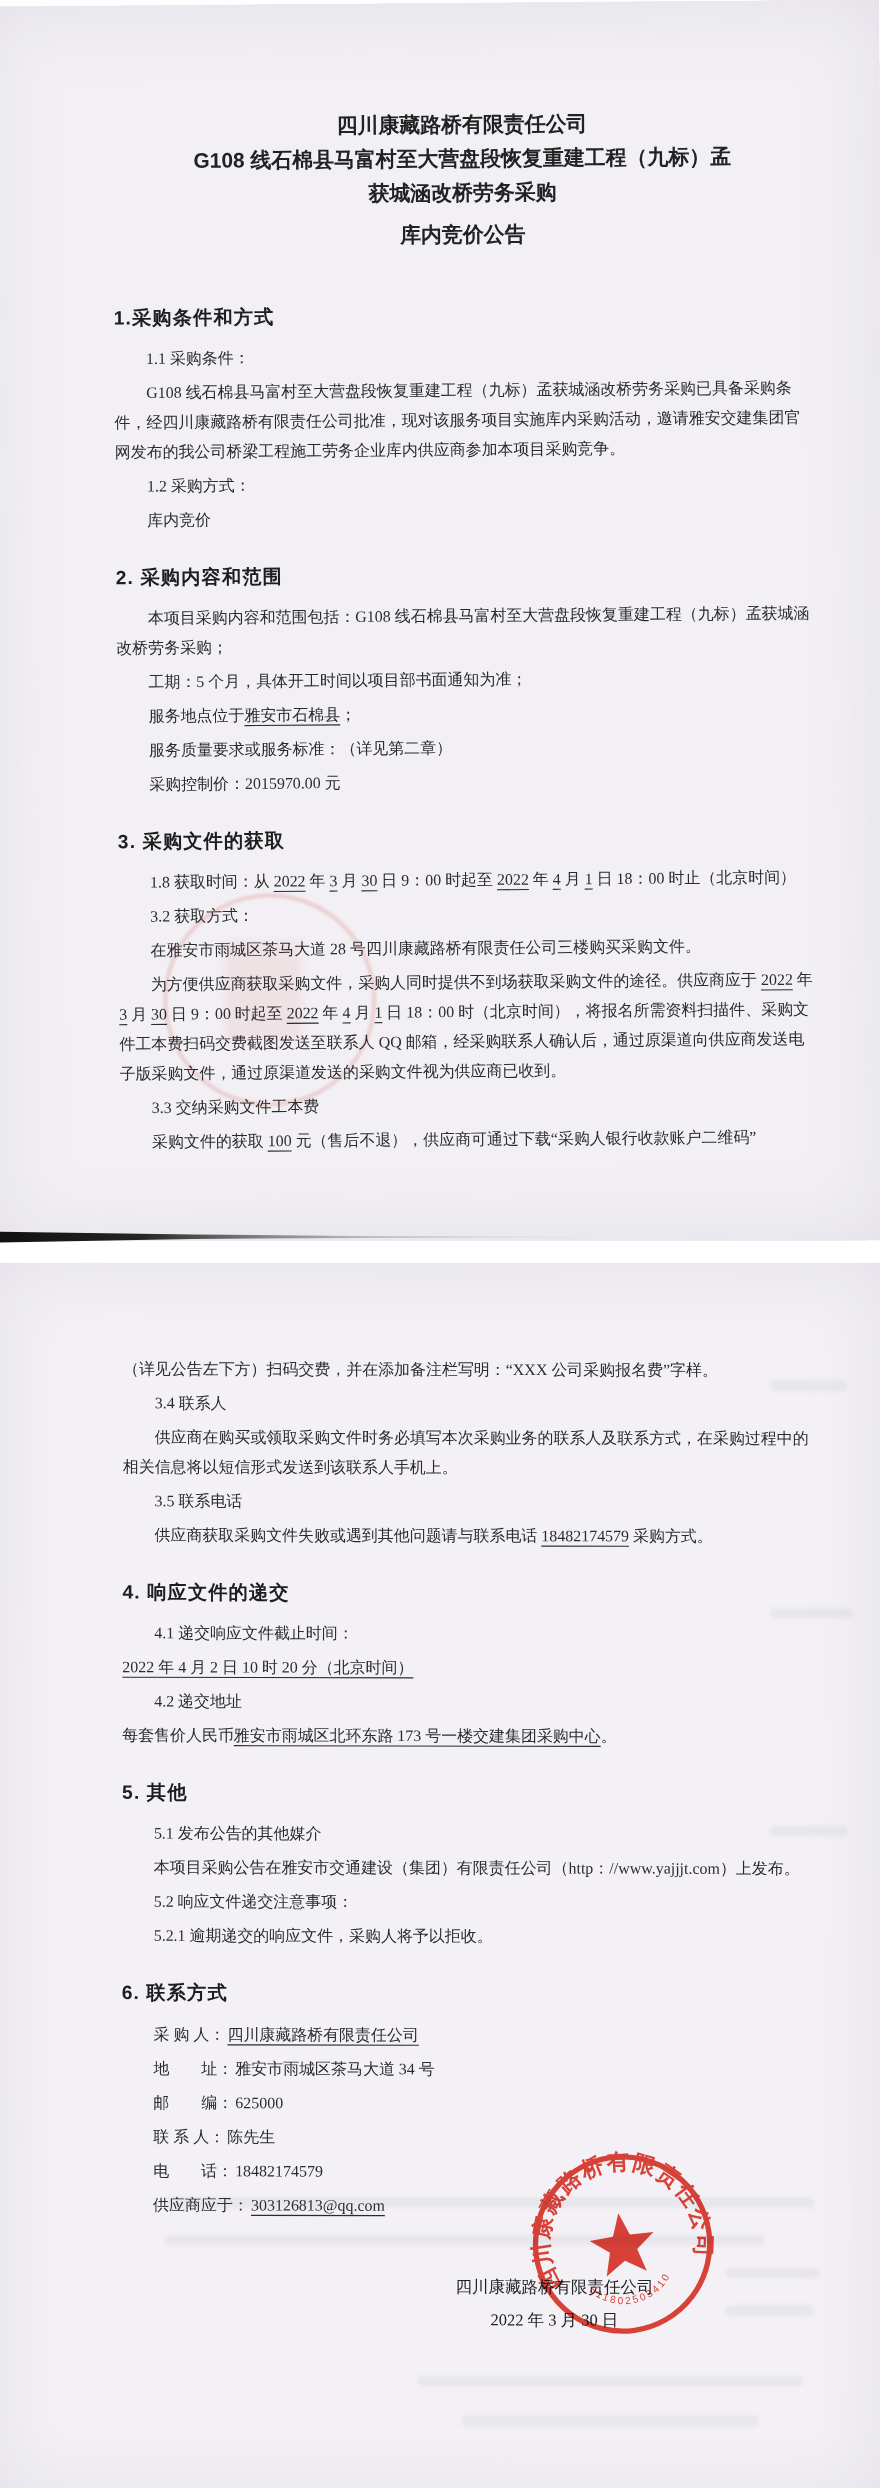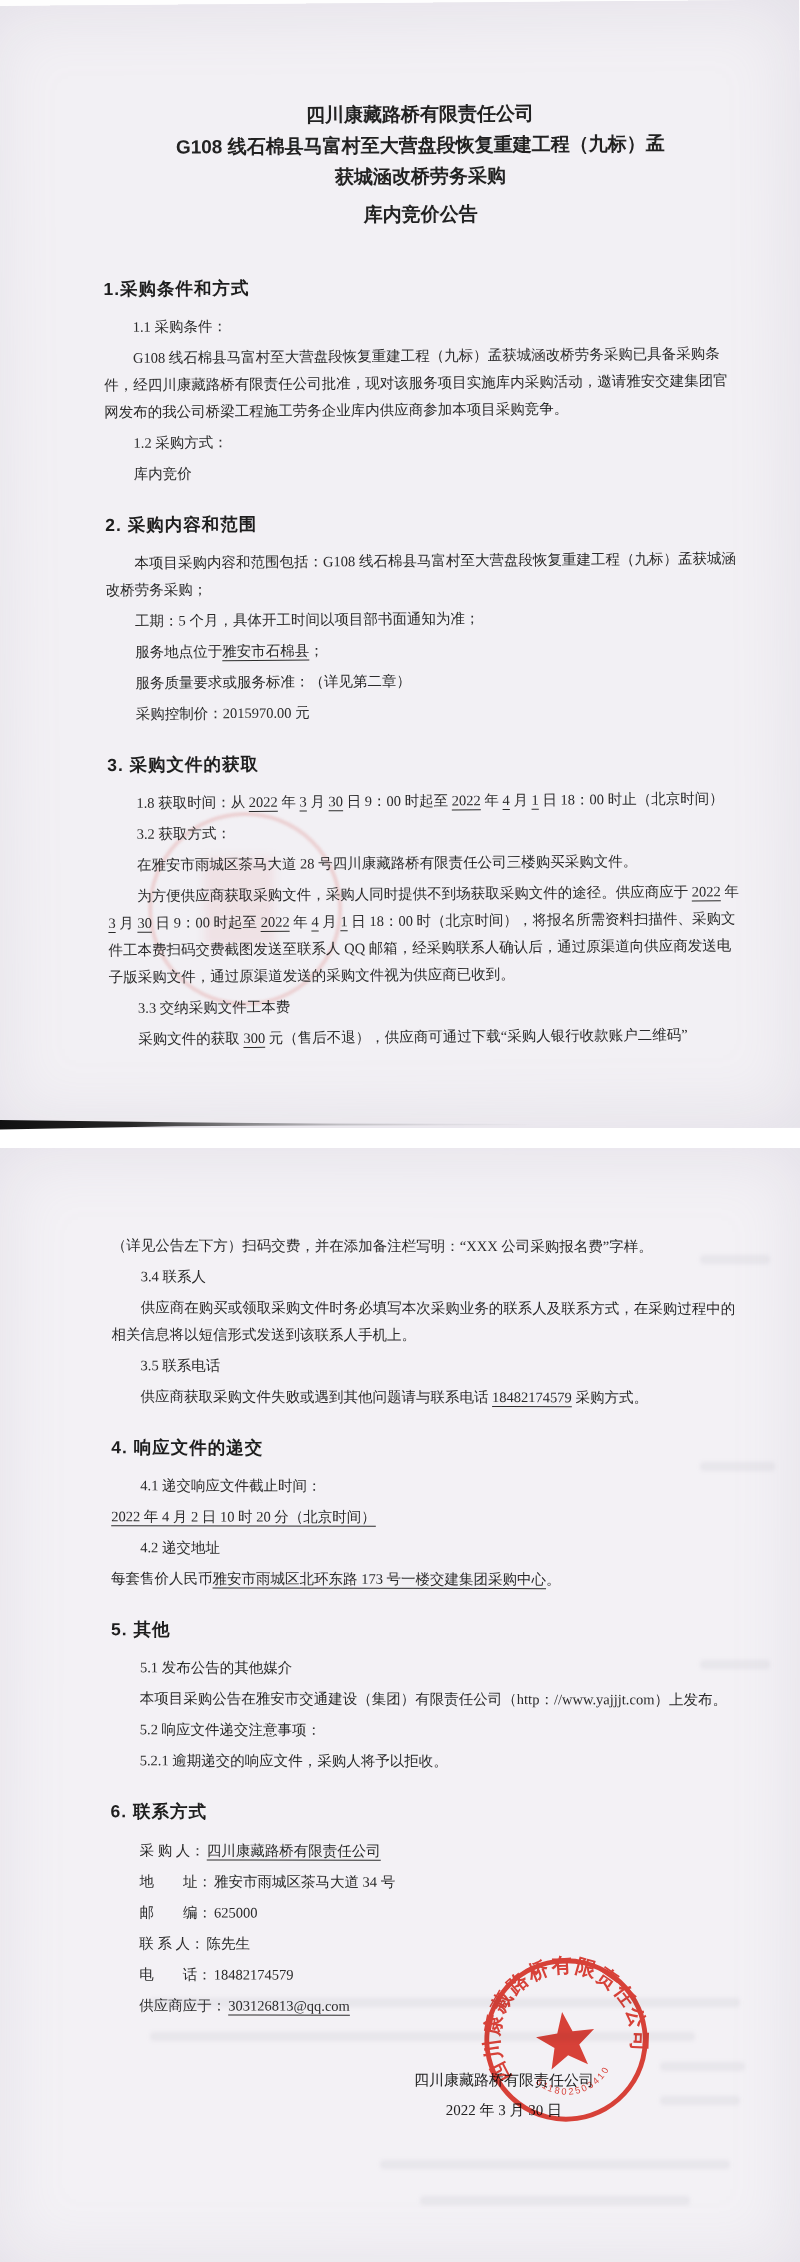--- a/index.html
+++ b/index.html
@@ -112,21 +112,21 @@
       <div class="line ind"><span>服务地点位于</span><span class="u">雅安市石棉县</span><span>；</span></div>
       <div class="line ind">服务质量要求或服务标准：（详见第二章）</div>
       <div class="line ind">采购控制价：2015970.00 元</div>
 
       <h2 class="sec">3. 采购文件的获取</h2>
       <div class="line ind"><span>1.8 获取时间：从 </span><span class="u">2022</span><span> 年 </span><span class="u">3</span><span> 月 </span><span class="u">30</span><span> 日 9：00 时起至 </span><span class="u">2022</span><span> 年 </span><span class="u">4</span><span> 月 </span><span class="u">1</span><span> 日 18：00 时止（北京时间）</span></div>
       <div class="line ind">3.2 获取方式：</div>
       <div class="line ind">在雅安市雨城区茶马大道 28 号四川康藏路桥有限责任公司三楼购买采购文件。</div>
       <div class="line ind"><span>为方便供应商获取采购文件，采购人同时提供不到场获取采购文件的途径。供应商应于 </span><span class="u">2022</span><span> 年 </span><span class="u">3</span><span> 月 </span><span class="u">30</span><span> 日 9：00 时起至 </span><span class="u">2022</span><span> 年 </span><span class="u">4</span><span> 月 </span><span class="u">1</span><span> 日 18：00 时（北京时间），将报名所需资料扫描件、采购文件工本费扫码交费截图发送至联系人 QQ 邮箱，经采购联系人确认后，通过原渠道向供应商发送电子版采购文件，通过原渠道发送的采购文件视为供应商已收到。</span></div>
       <div class="line ind">3.3 交纳采购文件工本费</div>
-      <div class="line ind"><span>采购文件的获取 </span><span class="u">300</span><span> 元（售后不退），供应商可通过下载“采购人银行收款账户二维码”</span></div>
+      <div class="line ind"><span>采购文件的获取 </span><span class="u">100</span><span> 元（售后不退），供应商可通过下载“采购人银行收款账户二维码”</span></div>
     </div>
   </div>
 
   <div class="edge-shadow"></div>
   <div class="page-gap"></div>
 
   <div class="page page2">
     <div class="content p2content">
       <div class="line">（详见公告左下方）扫码交费，并在添加备注栏写明：“XXX 公司采购报名费”字样。</div>
       <div class="line ind">3.4 联系人</div>

